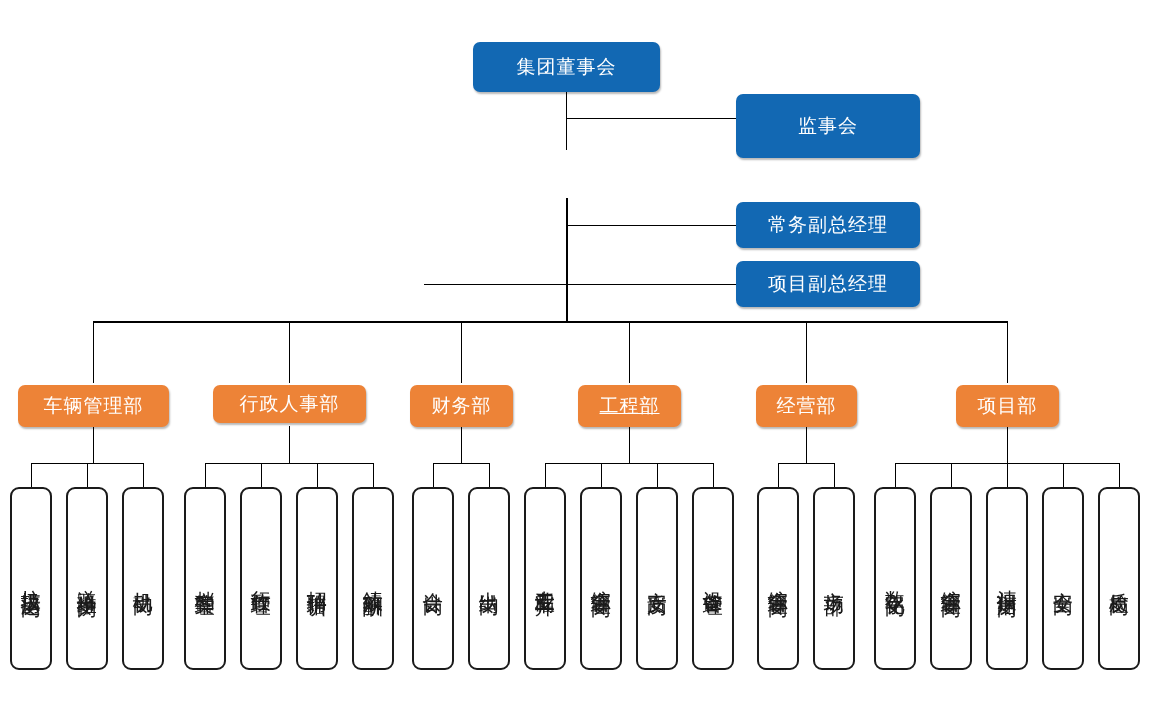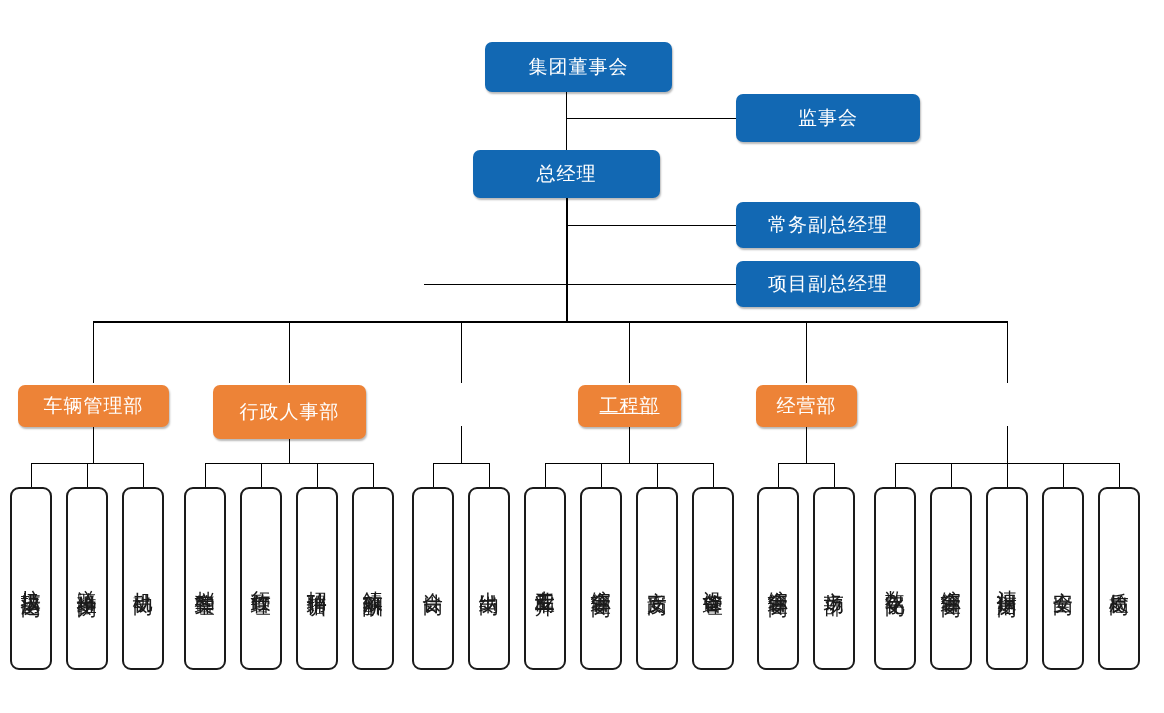--- a/index.html
+++ b/index.html
@@ -121,58 +121,61 @@
   <div class="line v" style="left:834px; top:463px; height:24px;"></div>
 
   <div class="line v" style="left:1007px; top:426px; height:38px;"></div>
   <div class="line h" style="left:895px; top:463px; width:225px;"></div>
   <div class="line v" style="left:895px; top:463px; height:24px;"></div>
   <div class="line v" style="left:951px; top:463px; height:24px;"></div>
   <div class="line v" style="left:1007px; top:463px; height:24px;"></div>
   <div class="line v" style="left:1063px; top:463px; height:24px;"></div>
   <div class="line v" style="left:1119px; top:463px; height:24px;"></div>
 
-  <div class="node blue" style="left:473px; top:42px; width:187px; height:50px;margin-left:12px;">
+  <div class="node blue" style="left:473px; top:42px; width:187px; height:50px;">
     <span>集团董事会</span>
   </div>
 
-  <div class="node blue" style="left:736px; top:94px; width:184px; height:48px;">
+  <div class="node blue" style="left:736px; top:94px; width:184px; height:64px;">
     <span>监事会</span>
   </div>
 
-  <div class="node blue" style="left:473px; top:150px; width:187px; height:48px;">
-    <span>总经理</span>
-  </div>
 
   <div class="node blue" style="left:736px; top:202px; width:184px; height:46px;justify-content:center;">
     <span>常务副总经理</span>
   </div>
 
 
   <div class="node orange" style="left:18px; top:385px; width:151px; height:42px;">
     <span>车辆管理部</span>
   </div>
 
   <div class="node blue" style="left:736px; top:261px; width:184px; height:46px;">
     <span>项目副总经理</span>
   </div>
 
-  <div class="node orange" style="left:213px; top:385px; width:153px; height:54px;">
+  <div class="node orange" style="left:213px; top:385px; width:153px; height:38px;">
     <span>行政人事部</span>
   </div>
 
+  <div class="node orange" style="left:410px; top:385px; width:103px; height:42px;">
+    <span>财务部</span>
+  </div>
 
   <div class="node orange" style="left:578px; top:385px; width:103px; height:42px;text-decoration:underline;">
     <span>工程部</span>
   </div>
 
   <div class="node orange" style="left:756px; top:385px; width:101px; height:42px;align-items:center;">
     <span>经营部</span>
   </div>
 
+  <div class="node orange" style="left:956px; top:385px; width:103px; height:42px;">
+    <span>项目部</span>
+  </div>
 
   <div class="leaf" style="left:10px; top:487px; width:42px; height:183px;">
     <span class="vtext">垃圾清运岗</span>
   </div>
   <div class="leaf" style="left:66px; top:487px; width:42px; height:183px;">
     <span class="vtext">道路维护岗</span>
   </div>
   <div class="leaf" style="left:122px; top:487px; width:42px; height:183px;">
     <span class="vtext">机动岗</span>
   </div>

